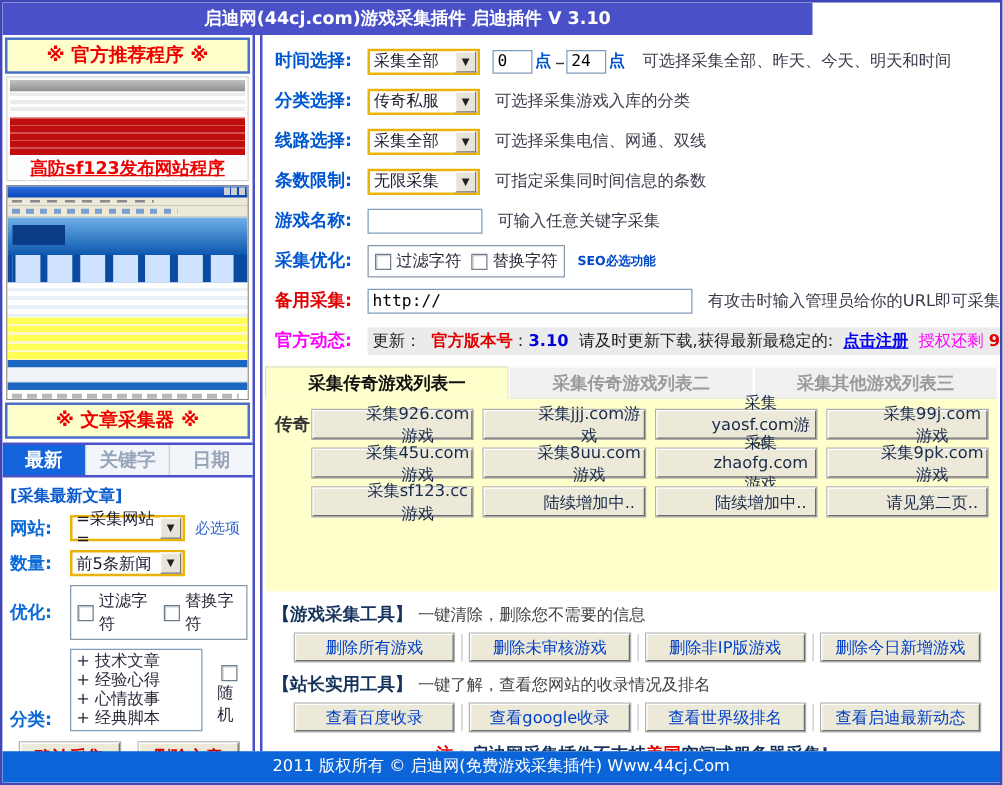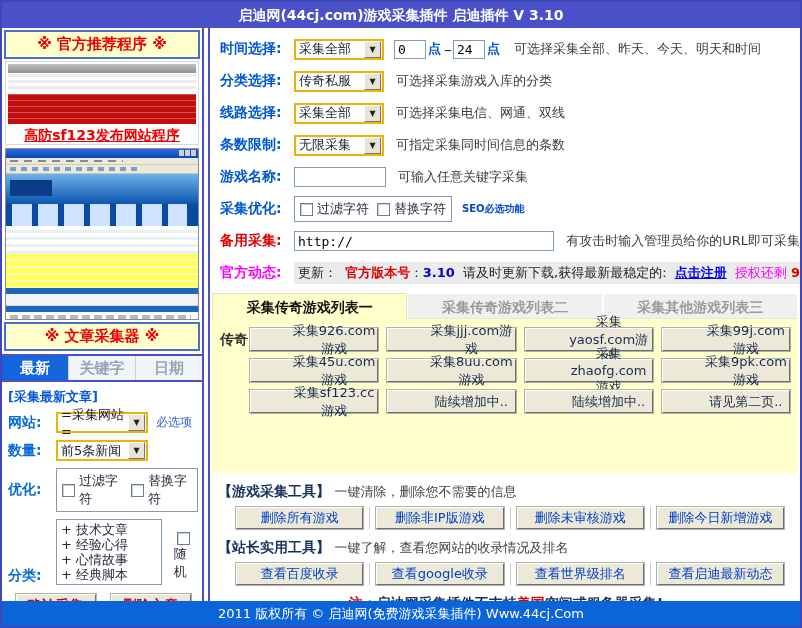--- a/index.html
+++ b/index.html
@@ -1,20 +1,20 @@
 <!DOCTYPE html>
 <html><head>
 <meta charset="utf-8">
 <style>
   * { margin:0; padding:0; box-sizing:border-box; }
   body { width:802px; height:628px; font-family:"DejaVu Sans", sans-serif; background:#888; }
   .window { position:relative; width:802px; height:628px; background:#fff; border:2px solid #3f46b8; overflow:hidden; }
 
   
-  .titlebar { position:absolute; left:0; top:0; width:798px; height:26px; background:#4a50c8;
+  .titlebar { position:absolute; left:0; top:0; width:648px; height:26px; background:#4a50c8;
               color:#fff; font-size:14px; font-weight:bold; text-align:center; line-height:26px; }
 
   
   .footer { position:absolute; left:0; bottom:0; width:798px; height:25px; background:#0b64d8;
             color:#fff; font-size:13px; text-align:center; line-height:25px; }
 
   
   .sidebar { position:absolute; left:0; top:26px; width:202px; height:573px; background:#fff;
              border-right:2px solid #4a50c8; }
   .yellow-hdr { margin:2px; border:2px solid #4a6fc9; background:#ffffcc; color:#ee0000;
@@ -345,24 +345,24 @@
     <div class="tools">
       <div class="tool-title">
         <span class="tt-name">【游戏采集工具】</span>
         <span class="tt-desc">一键清除，删除您不需要的信息</span>
       </div>
       <div class="tool-row">
         <span class="tool-cell">
             <button class="btn3d tbtn">删除所有游戏</button>
           </span>
         <span class="tool-cell">
+            <button class="btn3d tbtn">删除未审核游戏</button>
+          </span>
+        <span class="tool-cell">
             <button class="btn3d tbtn">删除非IP版游戏</button>
-          </span>
-        <span class="tool-cell">
-            <button class="btn3d tbtn">删除未审核游戏</button>
           </span>
         <span class="tool-cell">
             <button class="btn3d tbtn">删除今日新增游戏</button>
           </span>
       </div>
 
       <div class="tool-title">
         <span class="tt-name">【站长实用工具】</span>
         <span class="tt-desc">一键了解，查看您网站的收录情况及排名</span>
       </div>

